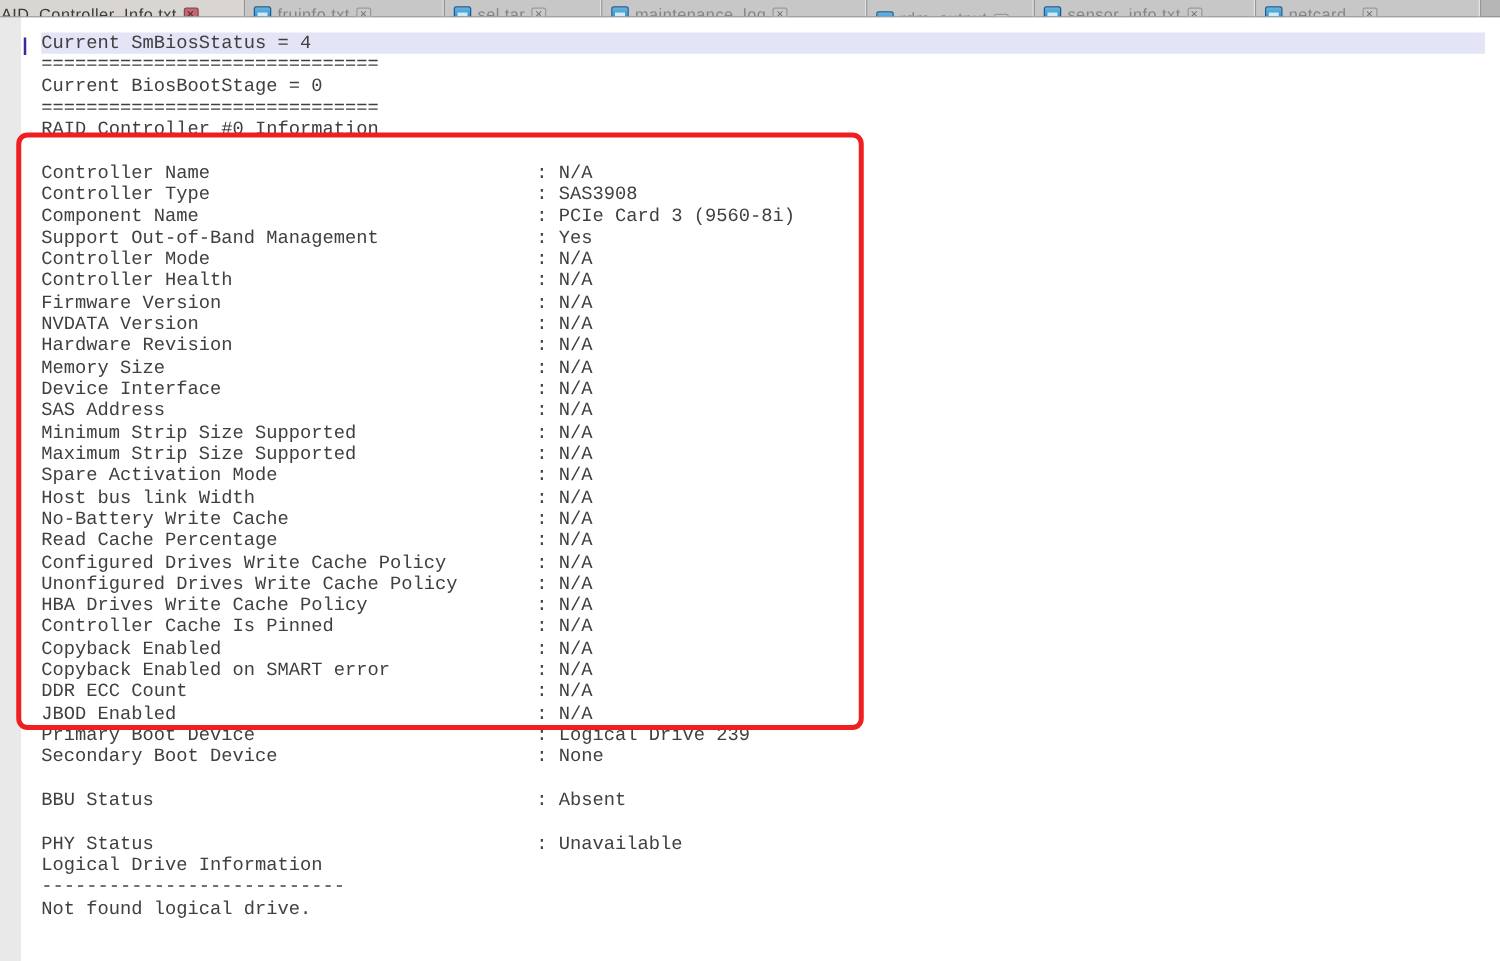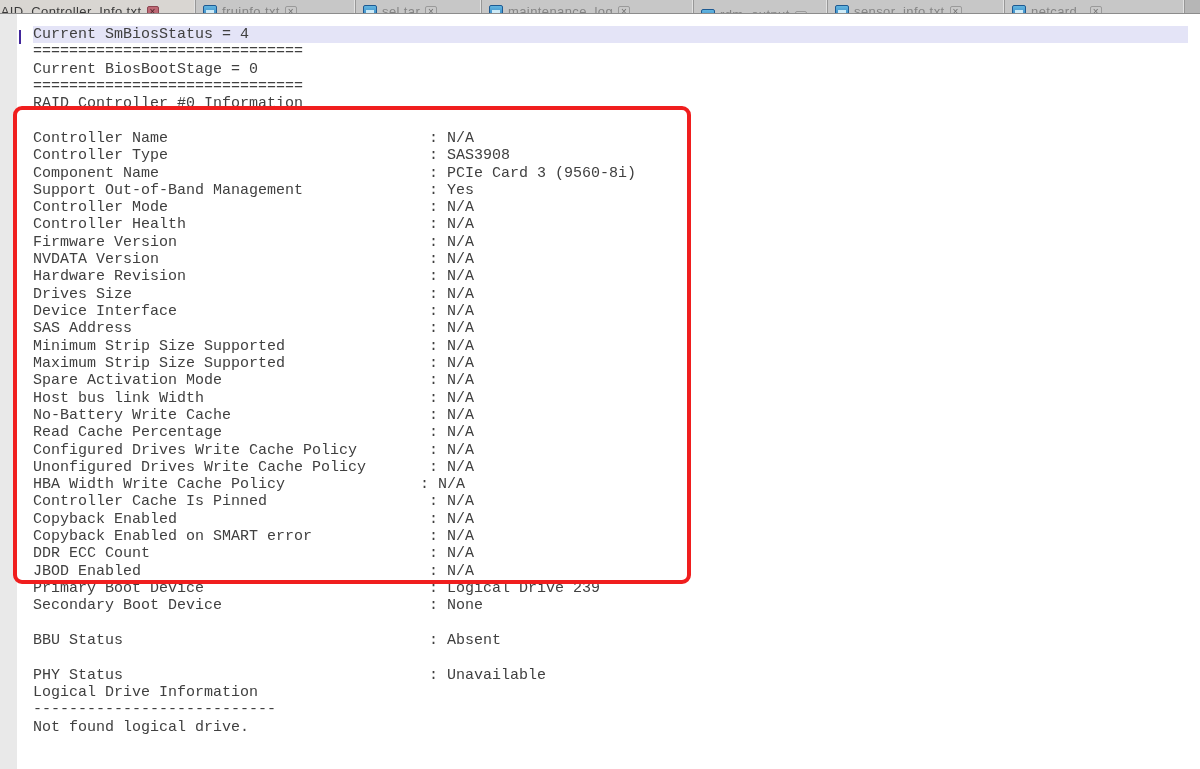--- a/index.html
+++ b/index.html
@@ -123,32 +123,32 @@
       <div class="ln">&nbsp;</div>
       <div class="ln">Controller Name                             : N/A</div>
       <div class="ln">Controller Type                             : SAS3908</div>
       <div class="ln">Component Name                              : PCIe Card 3 (9560-8i)</div>
       <div class="ln">Support Out-of-Band Management              : Yes</div>
       <div class="ln">Controller Mode                             : N/A</div>
       <div class="ln">Controller Health                           : N/A</div>
       <div class="ln">Firmware Version                            : N/A</div>
       <div class="ln">NVDATA Version                              : N/A</div>
       <div class="ln">Hardware Revision                           : N/A</div>
-      <div class="ln">Drives Size                                 : N/A</div>
+      <div class="ln">Memory Size                                 : N/A</div>
       <div class="ln">Device Interface                            : N/A</div>
       <div class="ln">SAS Address                                 : N/A</div>
       <div class="ln">Minimum Strip Size Supported                : N/A</div>
       <div class="ln">Maximum Strip Size Supported                : N/A</div>
       <div class="ln">Spare Activation Mode                       : N/A</div>
       <div class="ln">Host bus link Width                         : N/A</div>
       <div class="ln">No-Battery Write Cache                      : N/A</div>
       <div class="ln">Read Cache Percentage                       : N/A</div>
       <div class="ln">Configured Drives Write Cache Policy        : N/A</div>
       <div class="ln">Unonfigured Drives Write Cache Policy       : N/A</div>
-      <div class="ln">HBA Width Write Cache Policy               : N/A</div>
+      <div class="ln">HBA Drives Write Cache Policy               : N/A</div>
       <div class="ln">Controller Cache Is Pinned                  : N/A</div>
       <div class="ln">Copyback Enabled                            : N/A</div>
       <div class="ln">Copyback Enabled on SMART error             : N/A</div>
       <div class="ln">DDR ECC Count                               : N/A</div>
       <div class="ln">JBOD Enabled                                : N/A</div>
       <div class="ln">Primary Boot Device                         : Logical Drive 239</div>
       <div class="ln">Secondary Boot Device                       : None</div>
       <div class="ln">&nbsp;</div>
       <div class="ln">BBU Status                                  : Absent</div>
       <div class="ln">&nbsp;</div>

